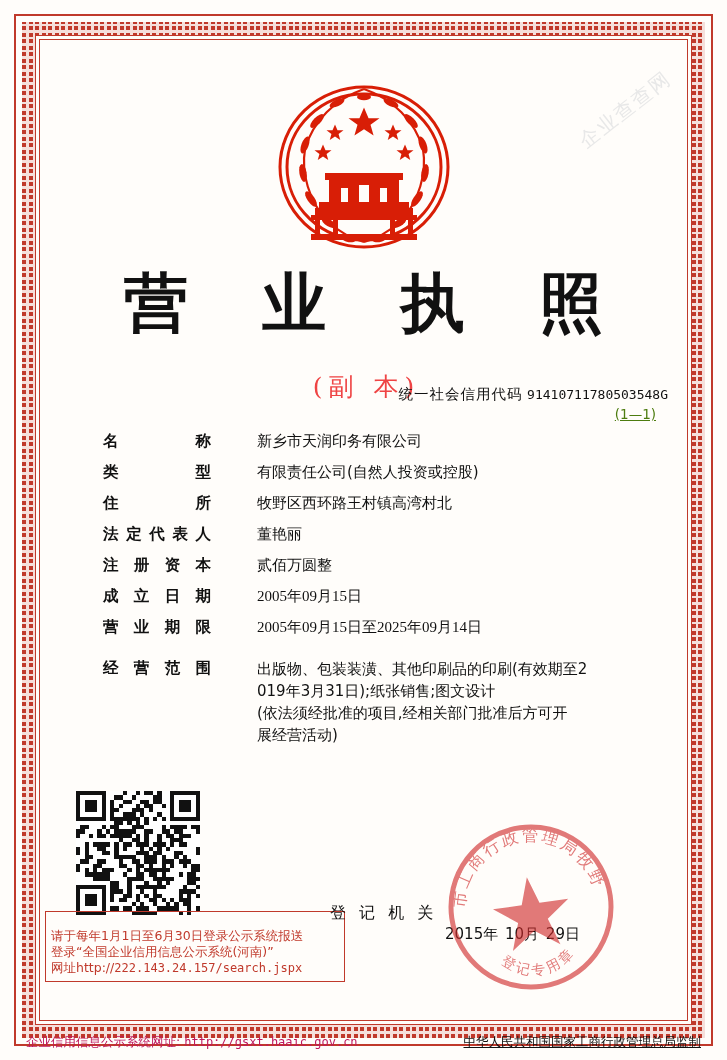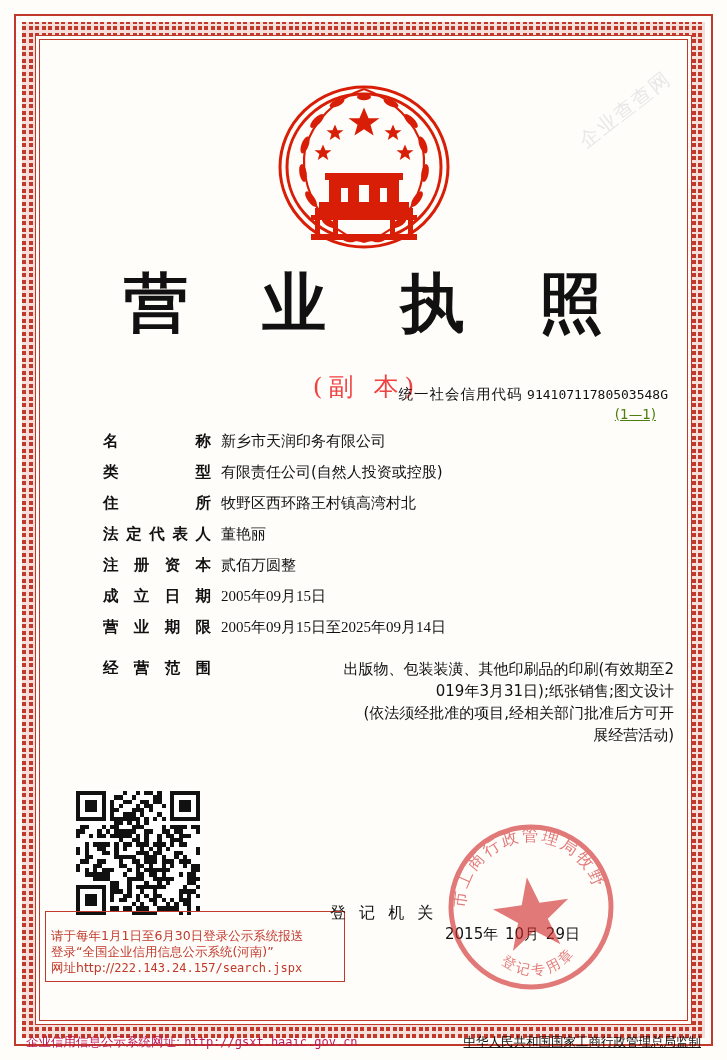--- a/index.html
+++ b/index.html
@@ -162,20 +162,21 @@
   #fields {
     position: absolute;
     top: 386px;
     left: 58px;
     right: 8px;
   }
   .field-row {
     display: flex;
     align-items: flex-start;
     margin-bottom: 10px;
+    gap: 36px;
   }
   .field-label {
     width: 118px;
     flex: 0 0 118px;
     font-size: 15.5px;
     color: #111;
     font-weight: 600;
     letter-spacing: 0px;
     text-align: justify;
     text-align-last: justify;
@@ -188,21 +189,20 @@
     font-size: 15px;
     color: #111;
     line-height: 21px;
     letter-spacing: 0px;
   }
   .field-value.num {
     font-family: Liberation Serif, serif;
   }
   #scope-value {
     line-height: 22px;
-    text-align: right;
   }
   #scope-value div { white-space: pre; }
 
   
   #qr {
     position: absolute;
     left: 31px;
     top: 746px;
     width: 124px;
     height: 124px;

